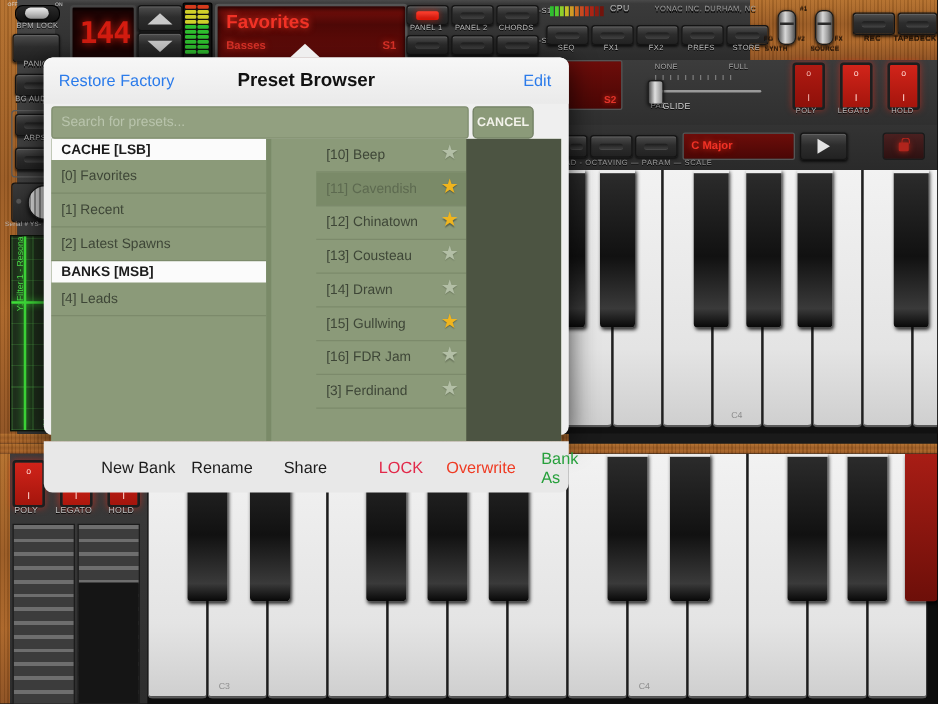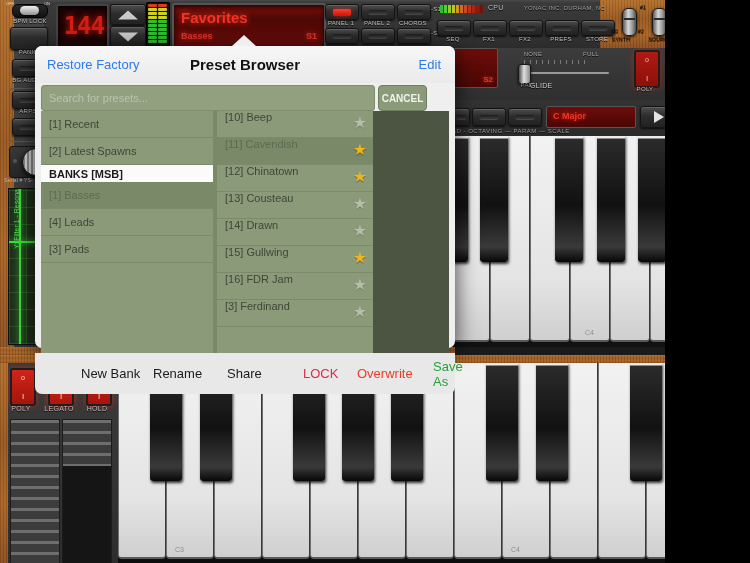--- a/index.html
+++ b/index.html
@@ -1,17 +1,17 @@
 <!DOCTYPE html>
 <html><head>
 <meta charset="utf-8">
 <style>
   html,body{margin:0;padding:0;background:#000;}
   body{width:750px;height:563px;overflow:hidden;font-family:"Liberation Sans",sans-serif;position:relative;}
-  #app{position:absolute;inset:0;width:665px;height:563px;background:#1a1a1a;overflow:hidden;}
+  #app{position:absolute;inset:0;width:750px;height:563px;background:#1a1a1a;overflow:hidden;}
 
   
   .wood{background:
       repeating-linear-gradient(90deg,rgba(0,0,0,.10) 0 1px,rgba(255,255,255,.03) 1px 3px),
       linear-gradient(180deg,#b5702c,#9a5a22 40%,#ab6527 70%,#8d5020);
   }
   .panel-bg{background:linear-gradient(180deg,#4a4a4a,#3a3a3a 6%,#343434 60%,#2c2c2c);}
 
   
   #topUnit{position:absolute;left:0;top:0;width:750px;height:355px;}
@@ -92,21 +92,21 @@
   #searchField input::placeholder{color:#b9c4ac;}
   #cancelBtn{position:absolute;left:337px;top:0;width:47px;height:24px;background:#8b9a79;border:1px solid #6f7d60;border-radius:4px;
         font-size:10px;font-weight:bold;color:#f2f2ea;display:flex;align-items:center;justify-content:center;cursor:pointer;}
 
   #lists{position:absolute;left:6px;top:65px;width:408px;height:242px;background:#8b9a79;overflow:hidden;}
   #colL{position:absolute;left:0;top:0;width:172px;height:242px;background:#8b9a79;overflow:hidden;}
   #colR{position:absolute;left:176px;top:0;width:156px;height:242px;background:#8b9a79;overflow:hidden;}
   .sec{height:17px;background:#fbfbfb;display:flex;align-items:center;padding-left:8px;font-size:11px;font-weight:bold;color:#1b1b1b;}
   .lrow{height:26px;display:flex;align-items:center;padding-left:8px;font-size:11px;color:#3e4637;border-bottom:1px solid #7c8a6b;}
   .lrow.sel{background:#7a8a68;color:#5d6a50;}
-  .prow{height:26px;display:flex;align-items:flex-start;padding-left:8px;font-size:11px;color:#3e4637;border-bottom:1px solid #7c8a6b;position:relative;}
+  .prow{height:26px;display:flex;align-items:center;padding-left:8px;font-size:11px;color:#3e4637;border-bottom:1px solid #7c8a6b;position:relative;margin-left:36px;}
   .prow.sel{background:#7a8a68;color:#5d6a50;}
   .star{position:absolute;right:6px;top:4px;font-size:16px;line-height:16px;}
   .star.on{color:#f0b51e;text-shadow:0 1px 1px rgba(0,0,0,.35);}
   .star.off{color:#b3bfa6;text-shadow:0 1px 1px rgba(0,0,0,.2);}
 
   #toolbar{position:absolute;left:0;top:307px;width:420px;height:41px;background:#e8e8e8;border-radius:0 0 7px 7px;
       display:flex;align-items:center;}
   .tbBtn{font-size:13px;cursor:pointer;}
 
   
@@ -470,26 +470,26 @@
 
     <div id="searchRow">
       <div id="searchField">
         <input type="text" placeholder="Search for presets..." style="">
       </div>
       <div id="cancelBtn">CANCEL</div>
     </div>
 
     <div id="lists">
       <div id="colL">
+          <div class="sec">CACHE [LSB]</div>
+          <div class="lrow">[0] Favorites</div>
           <div class="lrow">[1] Recent</div>
           <div class="lrow">[2] Latest Spawns</div>
           <div class="sec">BANKS [MSB]</div>
-          <div class="lrow sel">[1] Basses</div>
           <div class="lrow">[4] Leads</div>
-          <div class="lrow">[3] Pads</div>
         </div>
       <div id="colR">
           <div class="prow">
             <span>[10] Beep</span>
             <span class="star off">★</span>
           </div>
           <div class="prow sel">
             <span>[11] Cavendish</span>
             <span class="star on">★</span>
           </div>
@@ -521,17 +521,17 @@
       <div style="position:absolute;left:172px;top:0;width:4px;height:242px;background:#7a8a68;"></div>
       <div style="position:absolute;left:332px;top:0;width:76px;height:242px;background:rgba(0,0,0,.45);"></div>
     </div>
 
     <div id="toolbar">
         <div class="tbBtn" style="position: absolute; left: 46px; color: rgb(27, 27, 27);">New Bank</div>
         <div class="tbBtn" style="position: absolute; left: 118px; color: rgb(27, 27, 27);">Rename</div>
         <div class="tbBtn" style="position: absolute; left: 192px; color: rgb(27, 27, 27);">Share</div>
         <div class="tbBtn" style="position: absolute; left: 268px; color: rgb(226, 41, 74);">LOCK</div>
         <div class="tbBtn" style="position: absolute; left: 322px; color: rgb(239, 59, 35);">Overwrite</div>
-        <div class="tbBtn" style="position: absolute; left: 398px; color: rgb(39, 160, 60);">Save As</div>
+        <div class="tbBtn" style="position: absolute; left: 398px; color: rgb(39, 160, 60);">Bank As</div>
       </div>
   </div>
 
 </div>
 
 </body></html>

